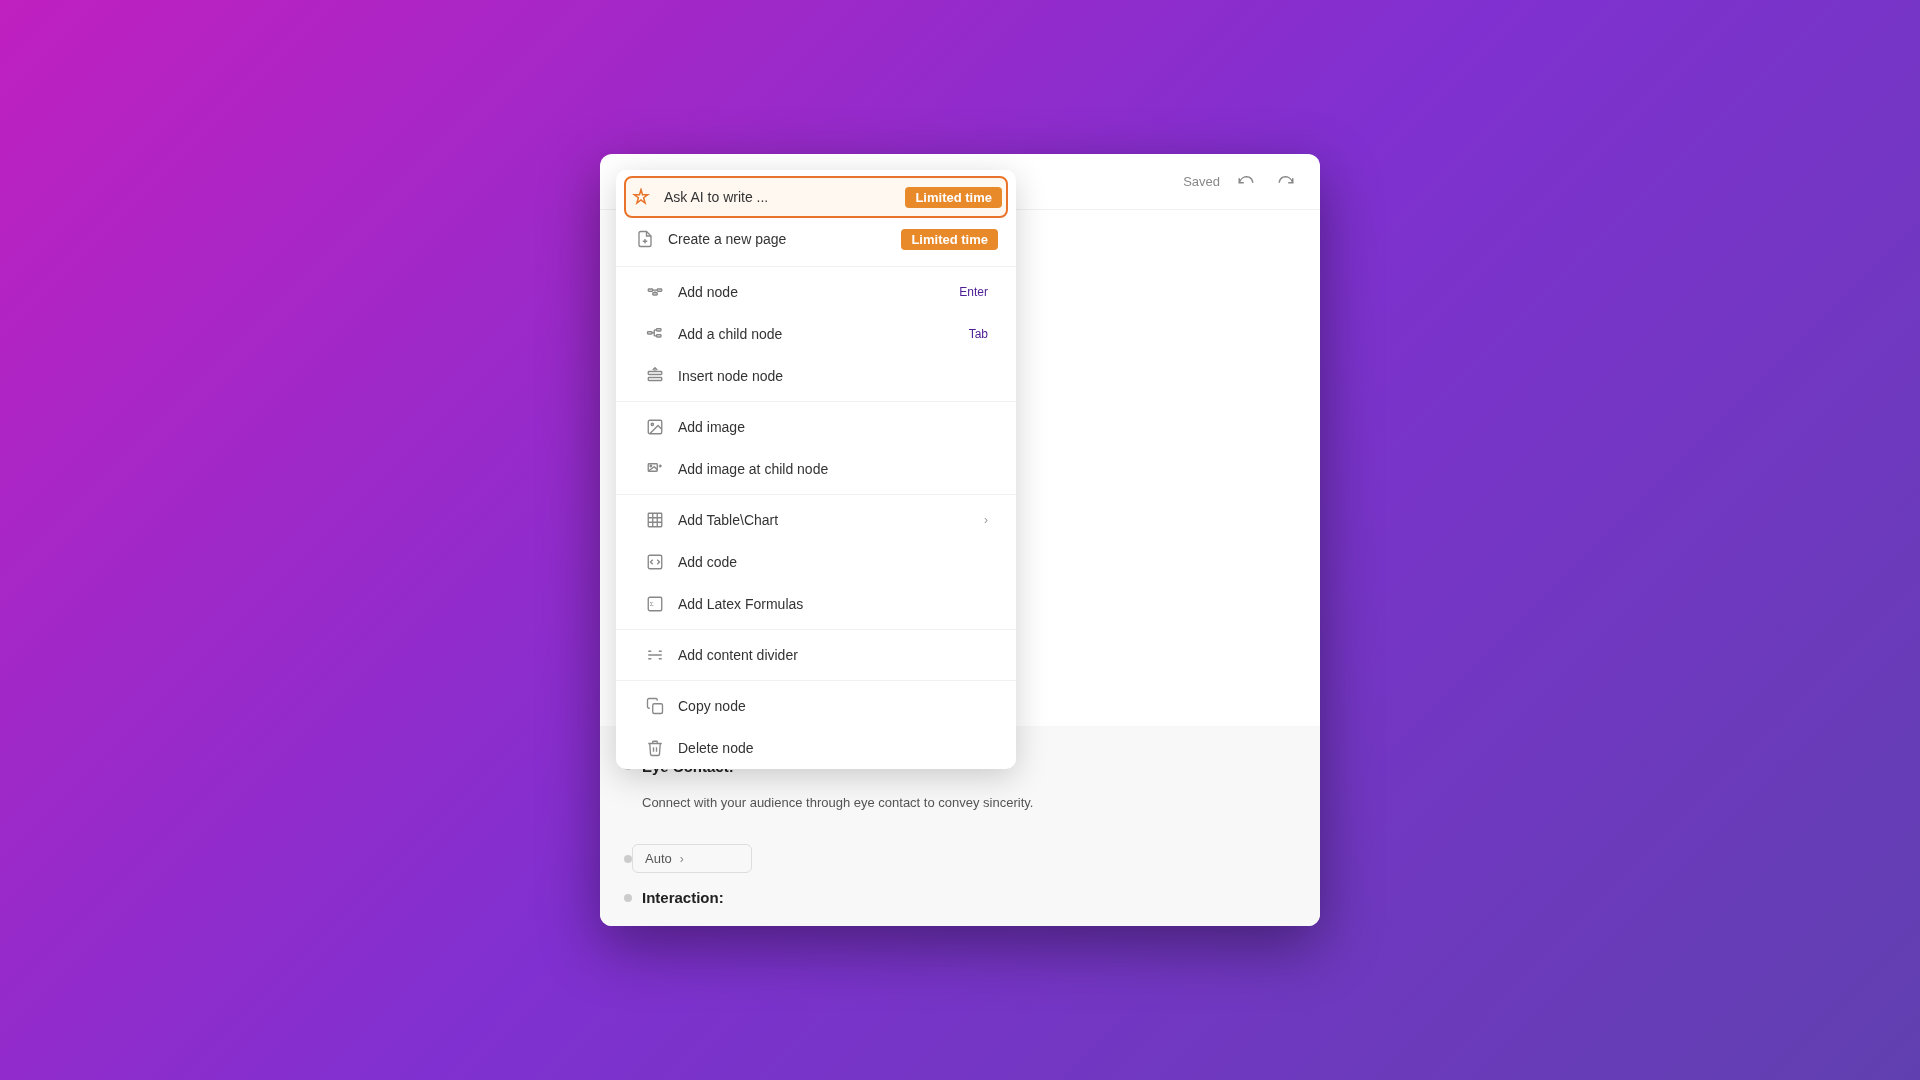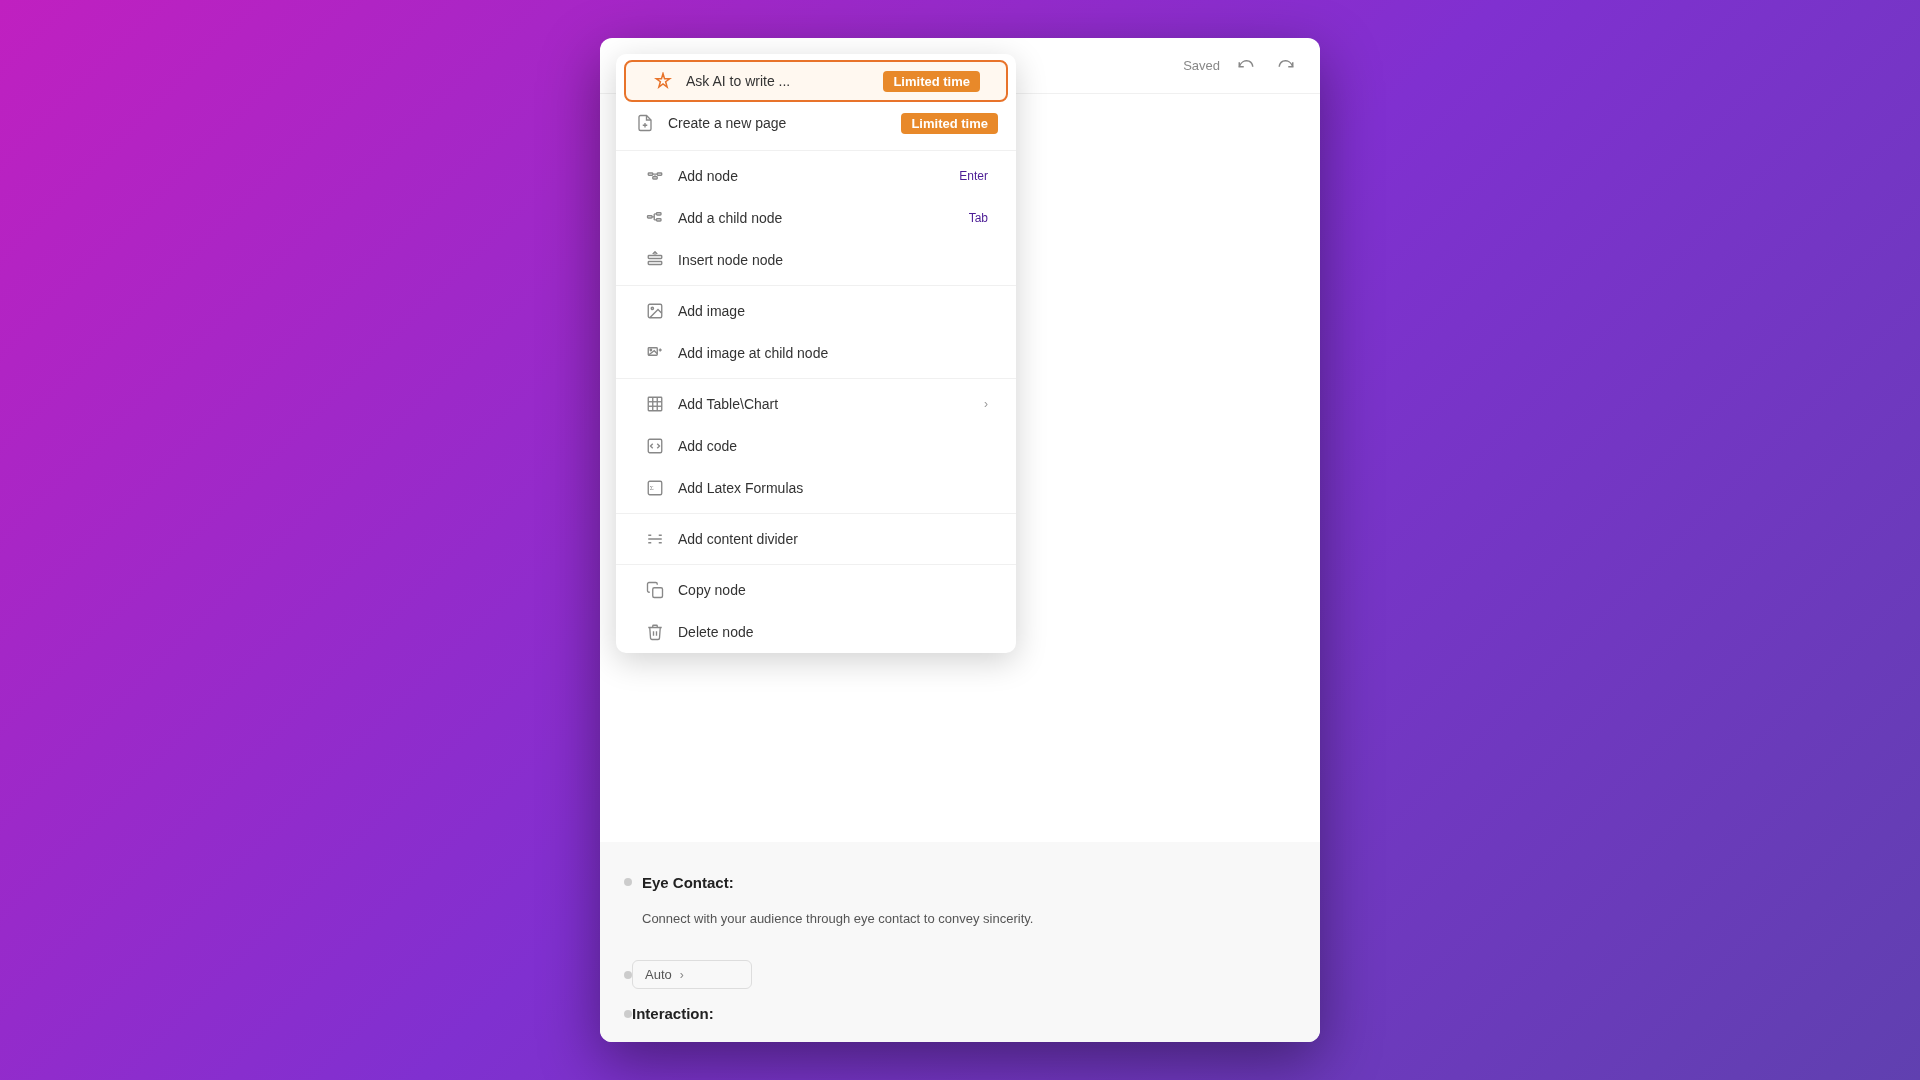--- a/index.html
+++ b/index.html
@@ -10,21 +10,21 @@
       background: linear-gradient(135deg, #c020c0 0%, #8030d0 50%, #6040b0 100%);
       display: flex;
       align-items: center;
       justify-content: center;
       font-family: -apple-system, BlinkMacSystemFont, 'Segoe UI', sans-serif;
       overflow: hidden;
     }
 
     .app-window {
       width: 720px;
-      height: 1004px;
+      height: 772px;
       background: #fff;
       border-radius: 12px;
       box-shadow: 0 20px 60px rgba(0,0,0,0.4);
       position: relative;
       overflow: hidden;
     }
 
     
     .bg-content {
       position: absolute;
@@ -118,20 +118,21 @@
       align-items: center;
       gap: 8px;
       cursor: pointer;
       min-width: 120px;
     }
 
     .interaction-section {
       margin-top: 16px;
       display: flex;
       align-items: center;
+      gap: 10px;
     }
 
     .interaction-dot {
       width: 8px;
       height: 8px;
       background: #ccc;
       border-radius: 50%;
     }
 
     
@@ -165,21 +166,21 @@
       color: #333;
       gap: 12px;
       transition: background 0.1s;
     }
 
     .menu-item.highlighted {
       background: #fff8f0;
       border: 2px solid #e8732a;
       border-radius: 8px;
       margin: 6px 8px 2px 8px;
-      padding: 8px 26px;
+      padding: 8px 4px;
     }
 
     .menu-item.create-new {
       margin: 2px 8px 8px 8px;
       border: none;
       padding: 8px 10px;
     }
 
     .menu-divider {
       height: 1px;

